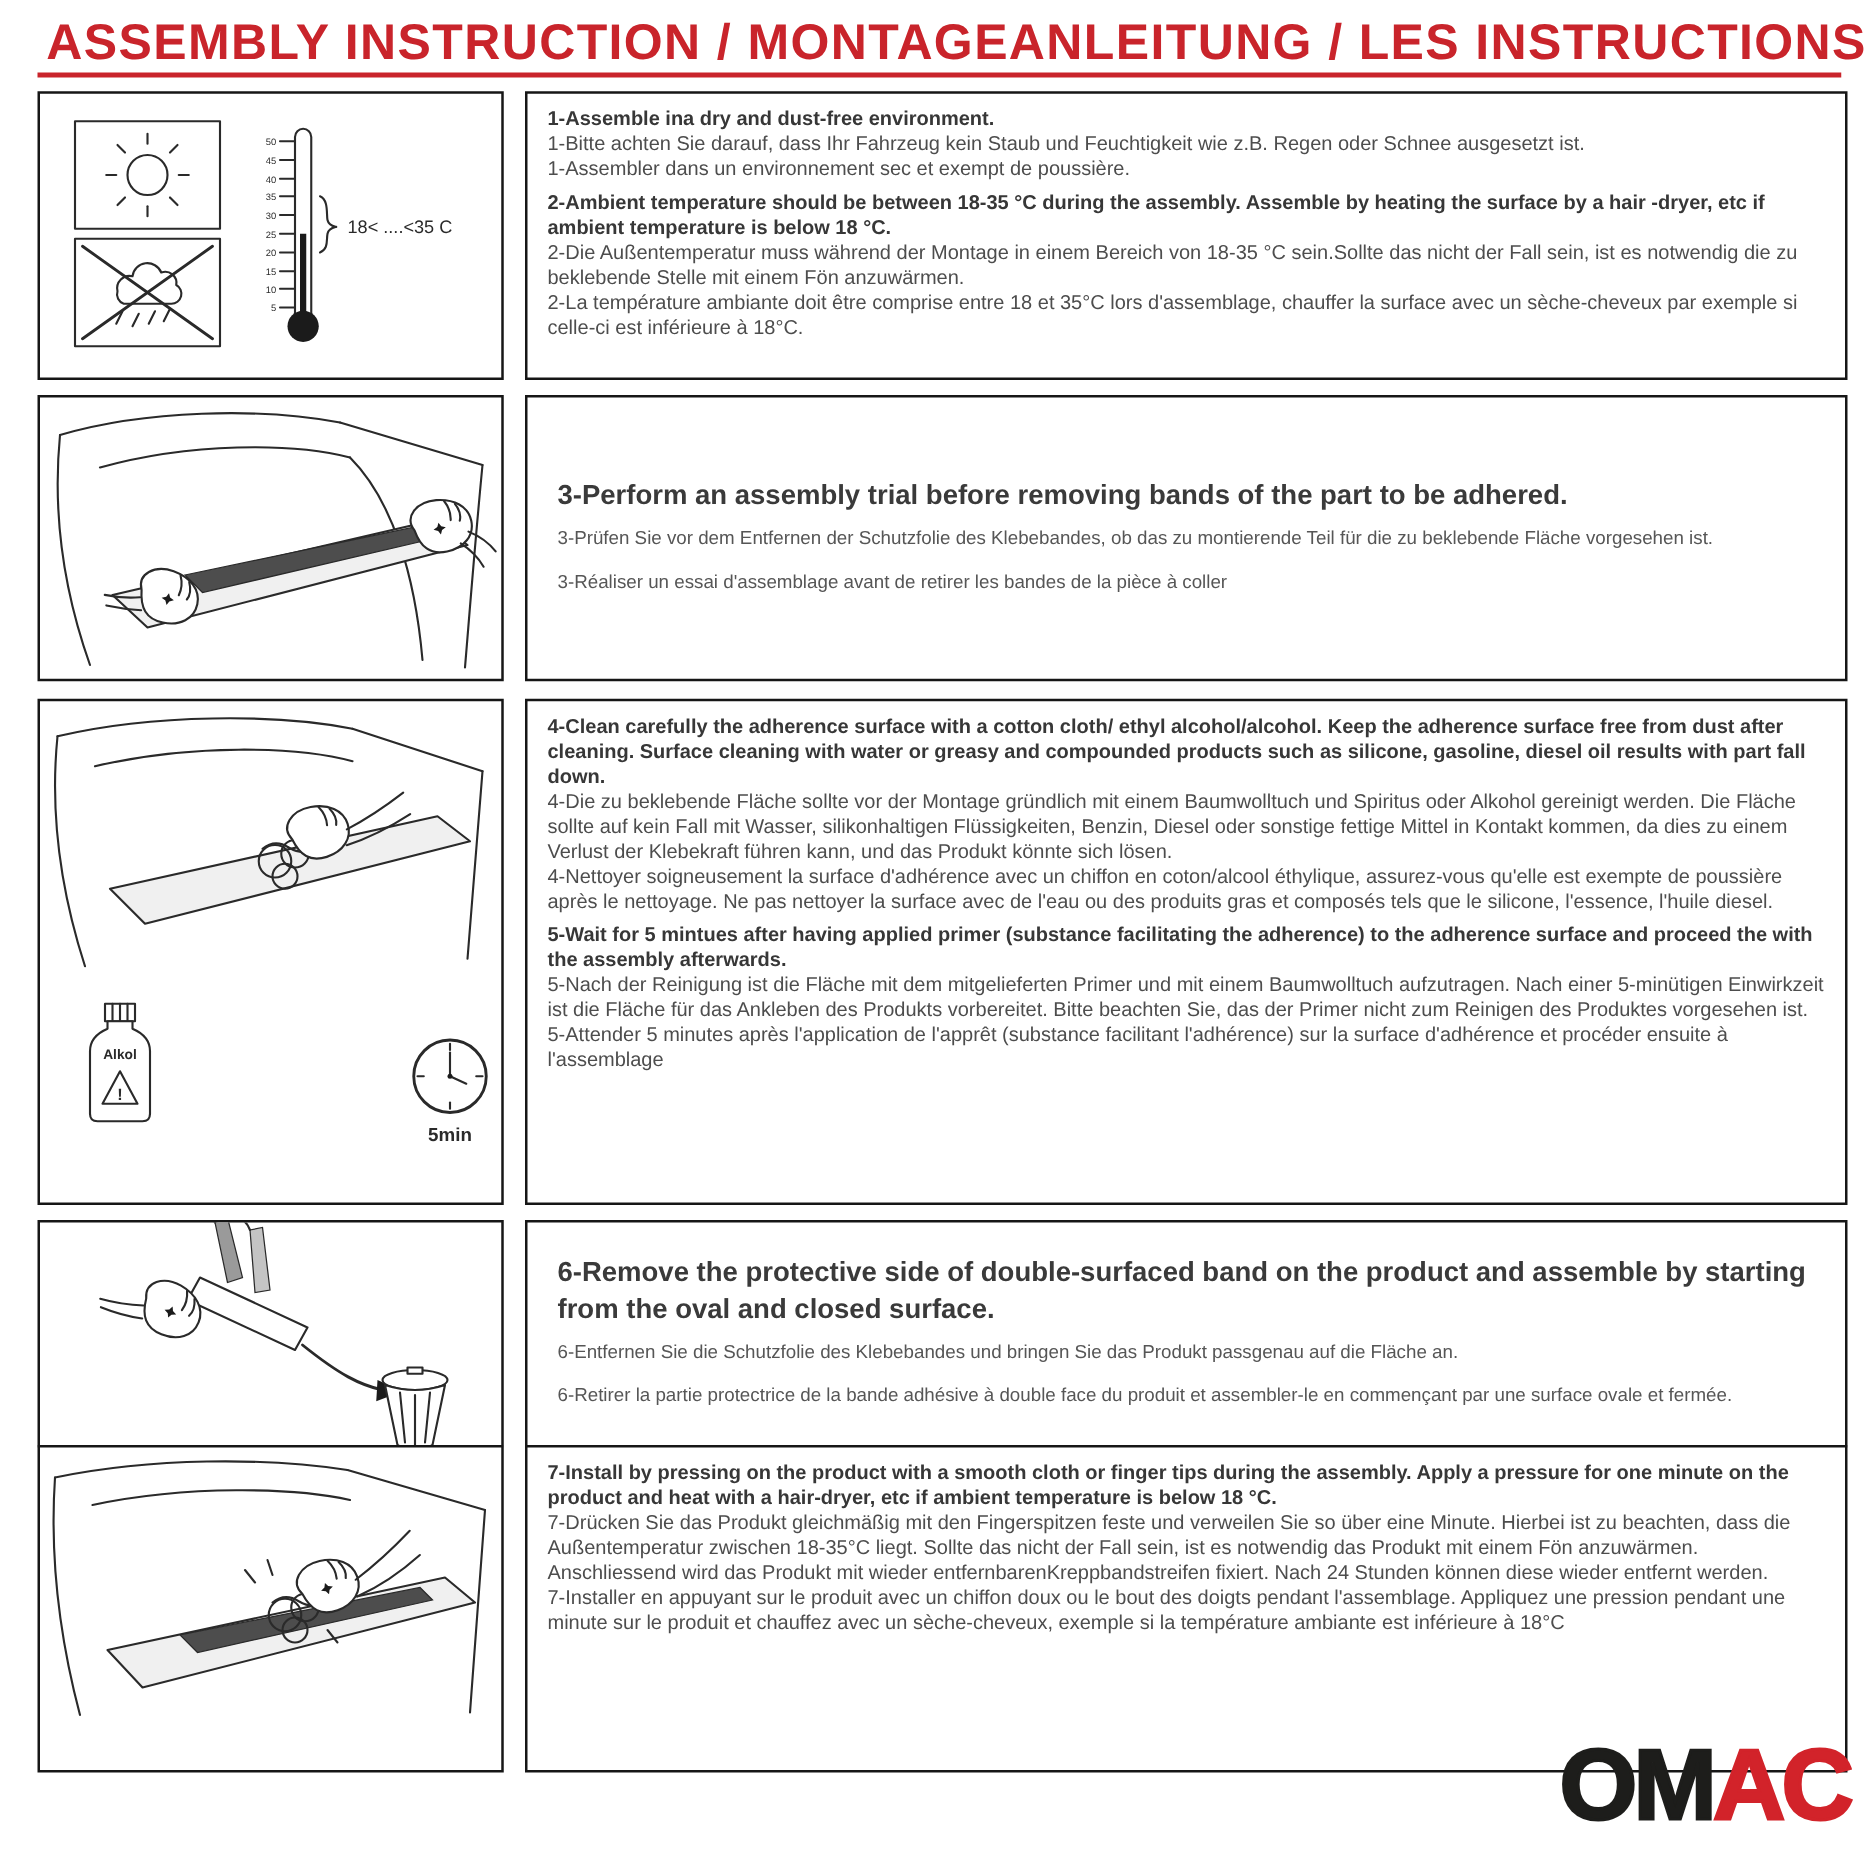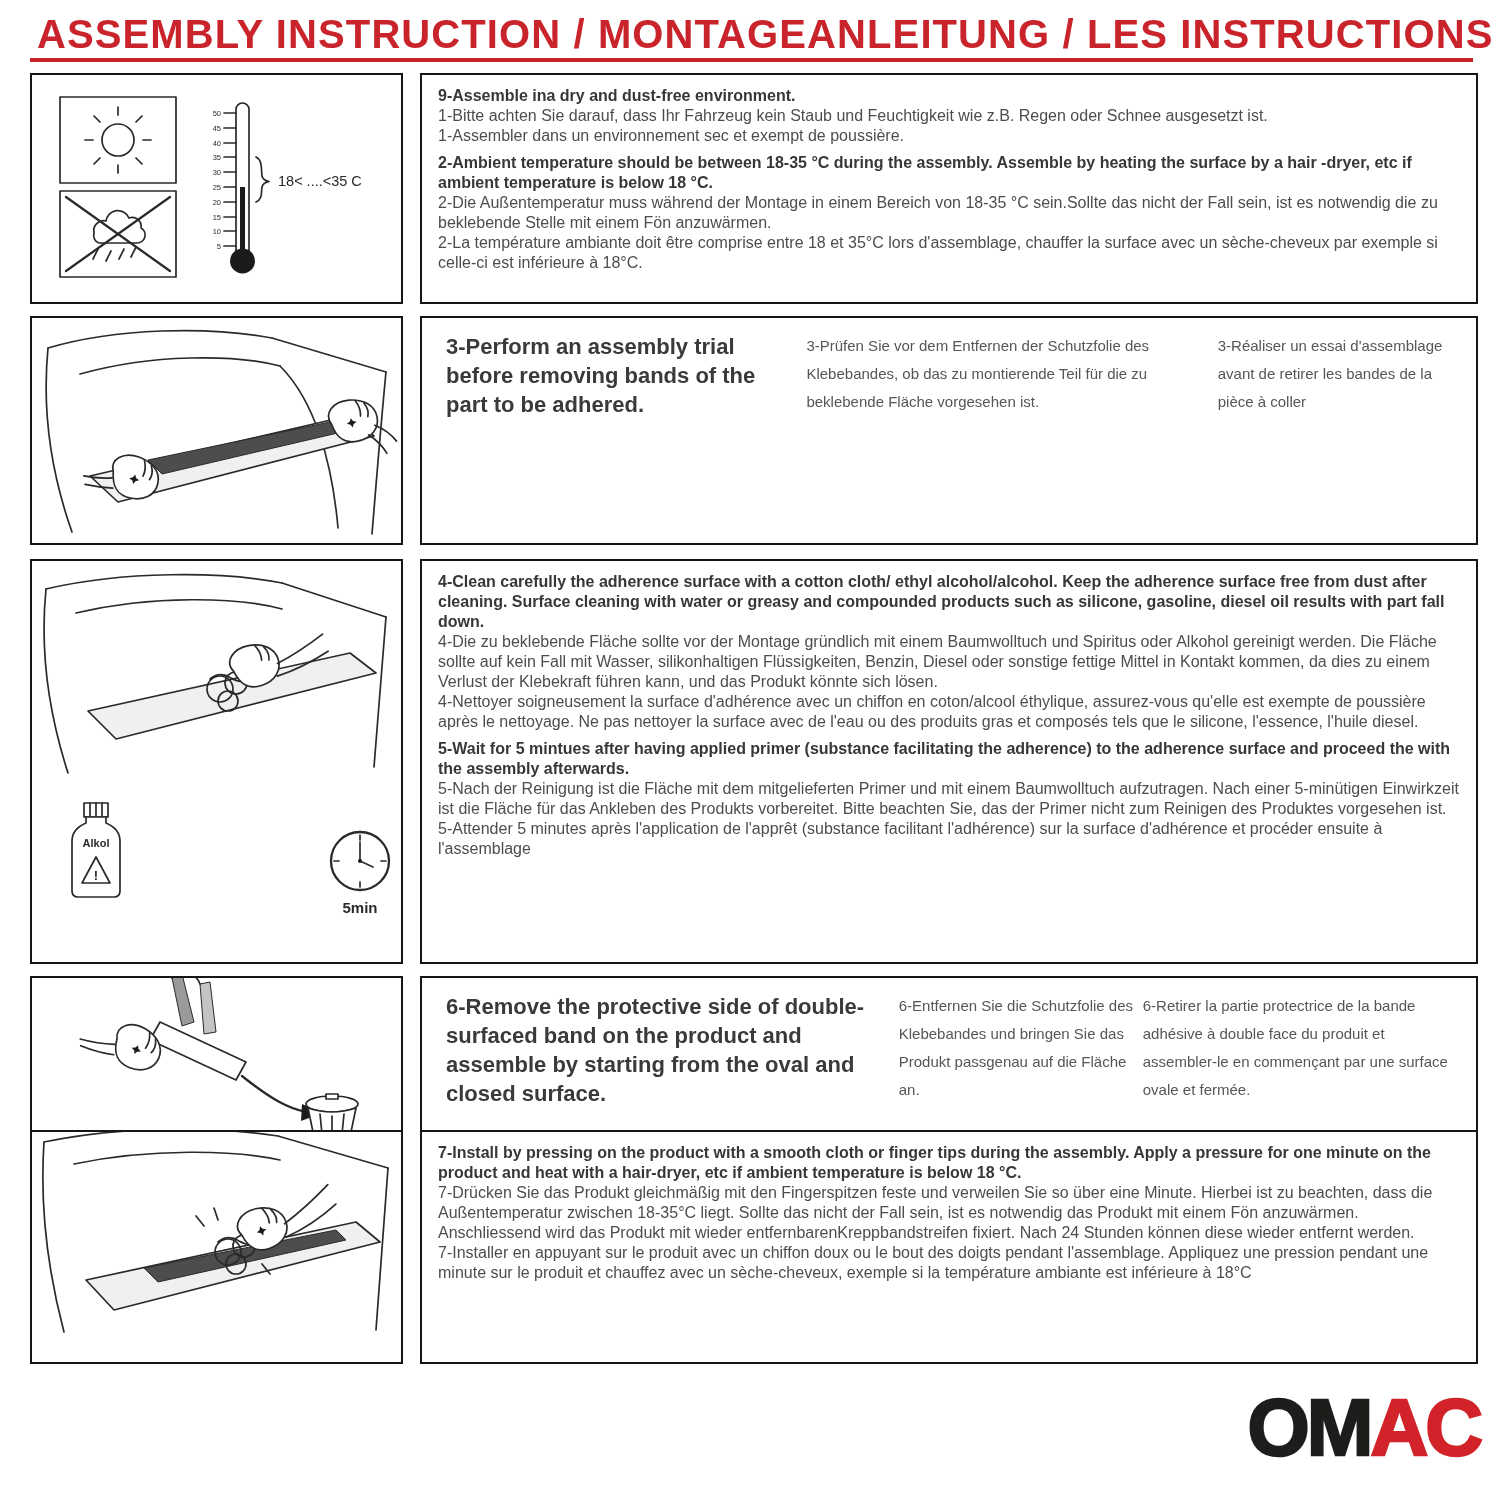--- a/index.html
+++ b/index.html
@@ -12,29 +12,29 @@
   .title-rule{position:absolute;left:30px;top:58px;width:1443px;height:4px;background:#c9242b}
 
   .row{position:absolute;left:30px;width:1448px;display:flex;gap:17px;align-items:stretch}
   .cell{border:2px solid #161616;background:#fff}
   .fig{flex:0 0 373px;display:flex;align-items:center;justify-content:flex-start;overflow:hidden}
   .txt{flex:1 1 auto;padding:11px 16px;overflow:hidden}
   .txt p{margin:0;font-size:16px;line-height:20px;color:#4d4d4d}
   .txt p.b{font-weight:700;color:#373737}
   .txt p.gap{margin-top:7px}
 
-  .row.big .txt{display:flex;flex-direction:row;justify-content:center;gap:7px;padding:14px 24px}
+  .row.big .txt{display:flex;flex-direction:column;justify-content:center;gap:7px;padding:14px 24px}
   .row.big .txt p{font-size:15px;line-height:28px;color:#565656}
   .row.big .txt p.b{font-size:22px;line-height:29px;color:#3a3a3a}
 
   #row1{top:73px;height:231px}
   #row2{top:316px;height:229px}
   #row3{top:559px;height:405px}
   #row4{top:976px;height:182px}
-  #row5{top:1130px;height:234px}
+  #row5{top:1156px;height:262px}
 
   .logo{position:absolute;top:1388px;right:20px;font-size:80px;font-weight:700;
         letter-spacing:-3px;line-height:1;white-space:nowrap}
   .logo .om{color:#1d1d1b;-webkit-text-stroke:2.5px #1d1d1b}
   .logo .ac{color:#d2232a;-webkit-text-stroke:2.5px #d2232a}
 
   svg{display:block}
   .ln{fill:none;stroke:#2a2a2a;stroke-width:1.7;stroke-linecap:round;stroke-linejoin:round}
   .ln2{fill:none;stroke:#2a2a2a;stroke-width:2.3;stroke-linecap:round;stroke-linejoin:round}
   .fillw{fill:#ffffff;stroke:#2a2a2a;stroke-width:1.7;stroke-linejoin:round}
@@ -114,21 +114,21 @@
           <text class="tick-label" x="189" y="130" text-anchor="end">20</text>
           <text class="tick-label" x="189" y="145" text-anchor="end">15</text>
           <text class="tick-label" x="189" y="159" text-anchor="end">10</text>
           <text class="tick-label" x="189" y="174" text-anchor="end">5</text>
           <path class="ln" d="M 224,82 C 231,85 229,96 230,101 C 231,105.5 235,106 237,106.5 C 235,107 231,107.5 230,112 C 229,117 231,124 224,127"></path>
           <text class="thermo-label" x="246" y="111">18&lt; ....&lt;35 C</text>
         </g>
       </svg>
     </div>
     <div class="cell txt">
-      <p class="b">9-Assemble ina dry and dust-free environment.</p>
+      <p class="b">1-Assemble ina dry and dust-free environment.</p>
       <p>1-Bitte achten Sie darauf, dass Ihr Fahrzeug kein Staub und Feuchtigkeit wie z.B. Regen oder Schnee ausgesetzt ist.</p>
       <p>1-Assembler dans un environnement sec et exempt de poussière.</p>
       <p class="b gap">2-Ambient temperature should be between 18-35 °C  during the assembly. Assemble by heating the surface by a hair -dryer, etc if ambient temperature is below 18 °C.</p>
       <p>2-Die Außentemperatur muss während der Montage in einem Bereich von 18-35 °C  sein.Sollte das nicht der Fall sein, ist es notwendig die zu beklebende Stelle mit einem Fön anzuwärmen.</p>
       <p>2-La température ambiante doit être comprise entre 18 et 35°C lors d'assemblage, chauffer la surface avec un sèche-cheveux par exemple si celle-ci est inférieure à 18°C.</p>
     </div>
   </section>
 
   <section class="row big" id="row2">
     <div class="cell fig">

